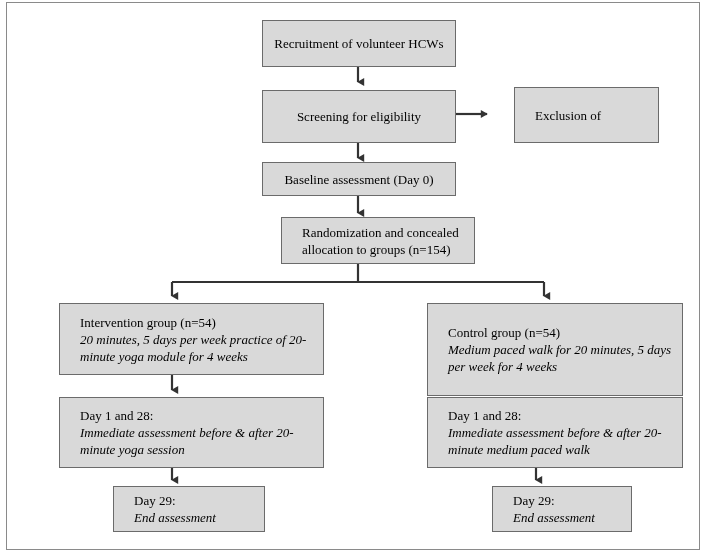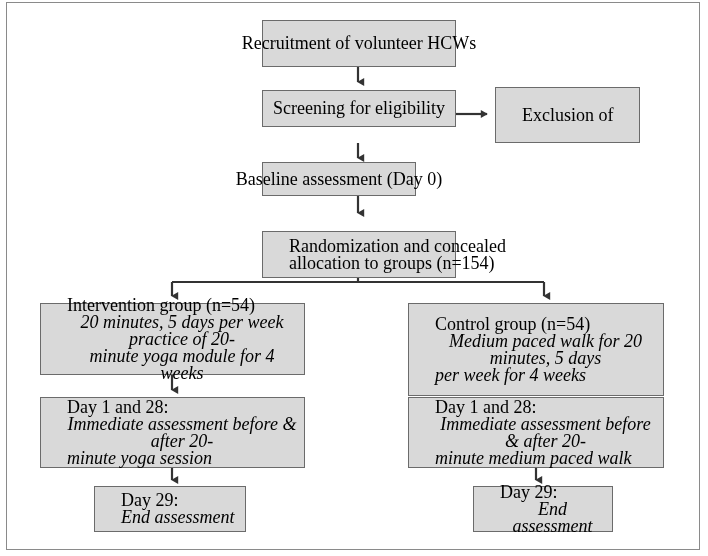--- a/index.html
+++ b/index.html
@@ -23,35 +23,36 @@
     height: 548px;
     border: 1px solid #8a8a8a;
     box-sizing: border-box;
   }
   .node {
     position: absolute;
     background: #d9d9d9;
     border: 1px solid #6b6b6b;
     box-sizing: border-box;
     color: #000000;
-    font-size: 18px;
+    font-size: 13px;
     line-height: 17px;
     display: flex;
     flex-direction: column;
     justify-content: center;
   }
   .node.center {
     align-items: center;
     text-align: center;
   }
   .node.left {
     align-items: flex-start;
     text-align: center;
-    padding-left: 26px;
+    padding-left: 20px;
     padding-right: 7px;
+    margin-left: 19px;
   }
   .line1 { font-style: normal; white-space: nowrap; }
   .line-it { font-style: italic; }
   .node.left .line-it { display: block; }
   svg#wires {
     position: absolute;
     left: 0;
     top: 0;
     width: 708px;
     height: 556px;
@@ -92,33 +93,33 @@
     <line x1="544" y1="375" x2="544" y2="390" stroke="#333333" stroke-width="2.2" marker-end="url(#arrowDown)"></line>
 
     <line x1="172" y1="468" x2="172" y2="480" stroke="#333333" stroke-width="2.2" marker-end="url(#arrowDown)"></line>
     <line x1="536" y1="468" x2="536" y2="480" stroke="#333333" stroke-width="2.2" marker-end="url(#arrowDown)"></line>
   </svg>
 
   <div class="node center" style="left:262px; top:20px; width:194px; height:47px;">
     <span class="line1">Recruitment of volunteer HCWs</span>
   </div>
 
-  <div class="node center" style="left:262px; top:90px; width:194px; height:37px;">
+  <div class="node center" style="left:262px; top:90px; width:194px; height:53px;">
     <span class="line1">Screening for eligibility</span>
   </div>
 
   <div class="node left" style="left:495px; top:87px; width:145px; height:56px;">
     <span class="line1">Exclusion of</span>
   </div>
 
-  <div class="node center" style="left:262px; top:162px; width:154px; height:34px;">
+  <div class="node center" style="left:262px; top:162px; width:194px; height:34px;">
     <span class="line1">Baseline assessment (Day 0)</span>
   </div>
 
-  <div class="node left" style="left:262px; top:231px; width:194px; height:47px;">
+  <div class="node left" style="left:262px; top:217px; width:194px; height:47px;">
     <span class="line1">Randomization and concealed</span>
     <span class="line1">allocation to groups (n=154)</span>
   </div>
 
   <div class="node left" style="left:40px; top:303px; width:265px; height:72px;">
     <span class="line1">Intervention group (n=54)</span>
     <span class="line-it">20 minutes, 5 days per week practice of 20-</span>
     <span class="line-it">minute yoga module for 4 weeks</span>
   </div>
 

